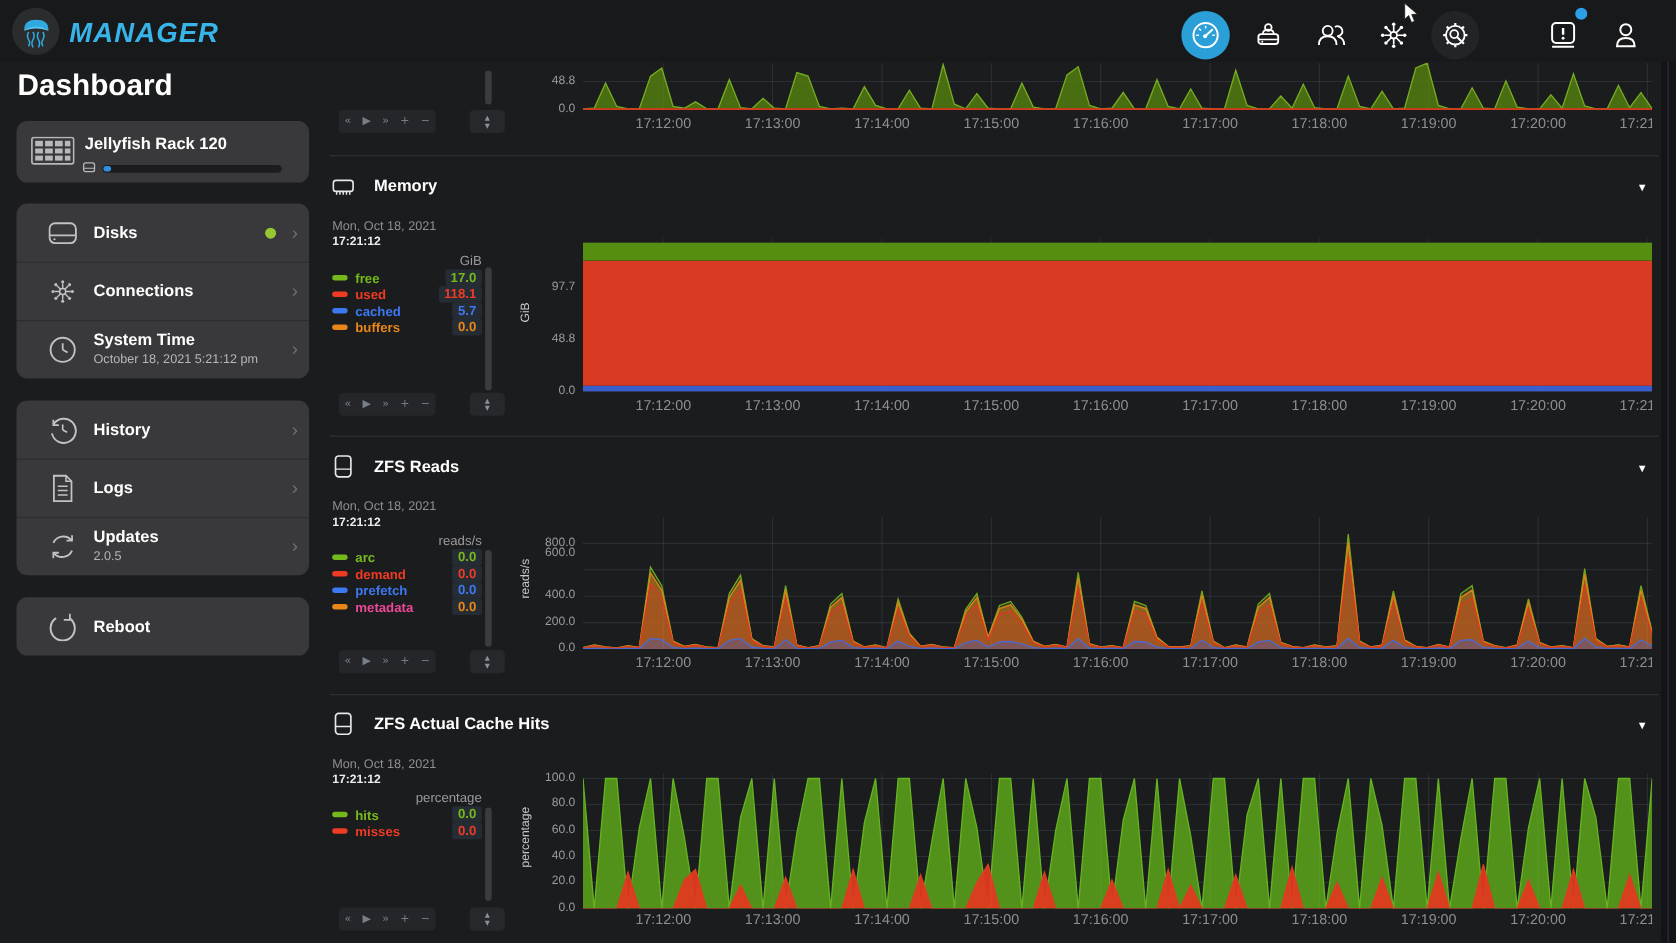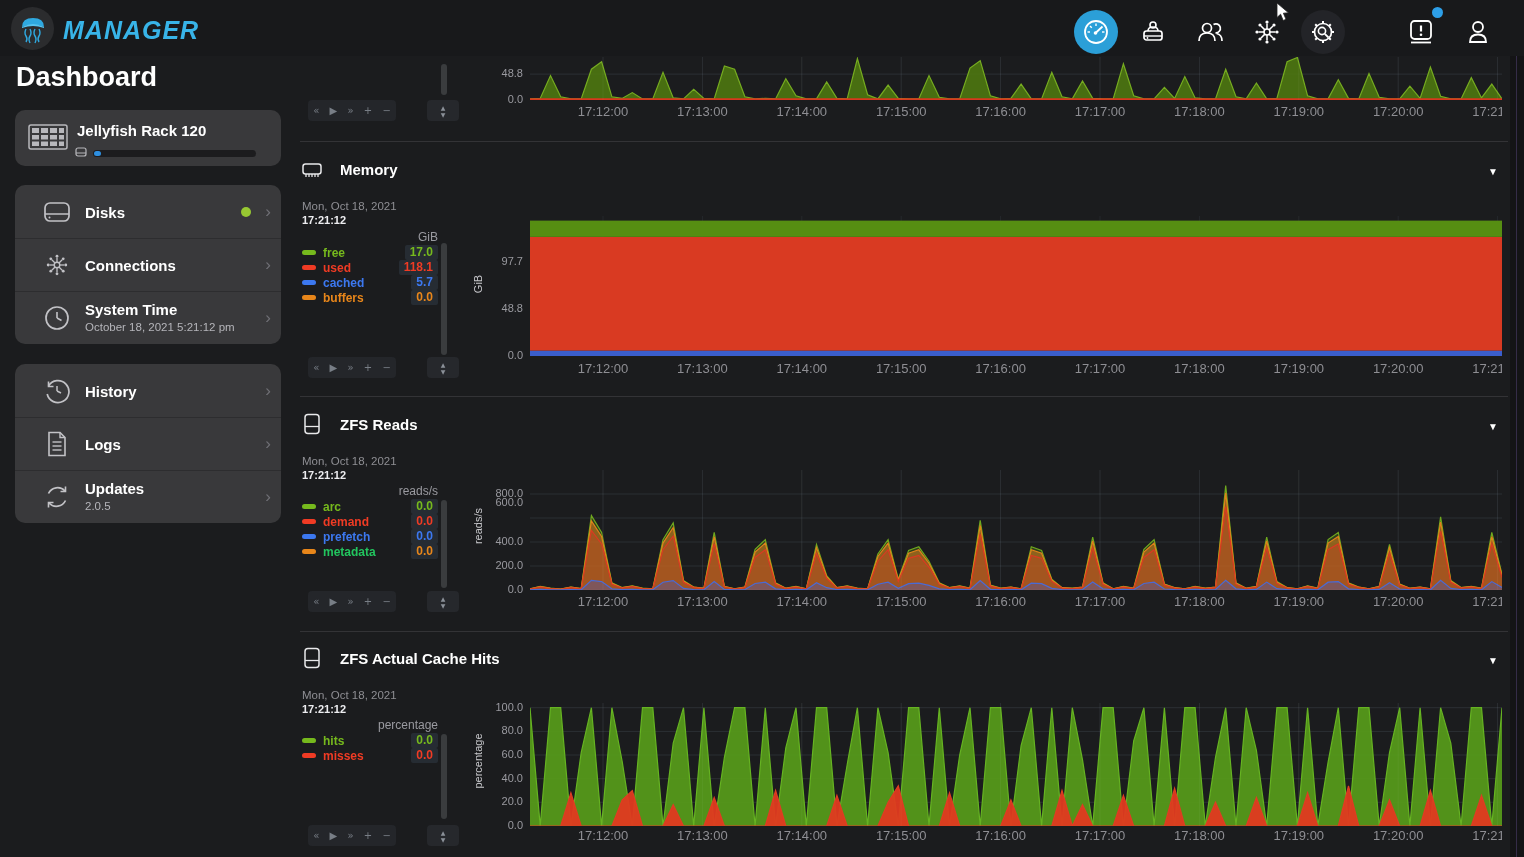--- a/index.html
+++ b/index.html
@@ -319,20 +319,29 @@
               <path d="M4.5 23.5 L4.5 18.5 L9.5 18.5" stroke="#c2c2c6" stroke-width="1.6" fill="none"></path>
             </svg>
         </span>
         <span class="nav-label">Updates</span>
         <span class="nav-sub">2.0.5</span>
         <span class="chev">›</span>
       </div>
     </div>
 
     <div class="card grp4">
+      <div class="nav-row">
+        <span class="nav-icon">
+          <svg width="26" height="26" viewBox="0 0 26 26">
+              <path d="M7 5 A11 11 0 1 0 19 5" stroke="#c2c2c6" stroke-width="1.8" fill="none"></path>
+              <path d="M19.5 1 L19.5 6.5 L14 6.5" stroke="#c2c2c6" stroke-width="1.6" fill="none"></path>
+            </svg>
+        </span>
+        <span class="nav-label">Reboot</span>
+      </div>
     </div>
   </aside>
 
   <section>
     <div class="controls p0-controls">
       <button class="cbtn">«</button>
       <button class="cbtn">▶</button>
       <button class="cbtn">»</button>
       <button class="cbtn">+</button>
       <button class="cbtn">−</button>
@@ -492,21 +501,21 @@
           <span class="llabel" style="color: rgb(240, 59, 36);">demand</span>
           <span class="lval" style="color: rgb(240, 59, 36);">0.0</span>
         </div>
         <div class="lrow">
           <span class="lchip" style="background: rgb(60, 120, 240);"></span>
           <span class="llabel" style="color: rgb(60, 120, 240);">prefetch</span>
           <span class="lval" style="color: rgb(60, 120, 240);">0.0</span>
         </div>
         <div class="lrow">
           <span class="lchip" style="background: rgb(232, 134, 26);"></span>
-          <span class="llabel" style="color: #22c55e;">metadata</span>
+          <span class="llabel" style="color: #ec4899;">metadata</span>
           <span class="lval" style="color: rgb(232, 134, 26);">0.0</span>
         </div>
       </div>
     <div class="controls p2-controls">
       <button class="cbtn">«</button>
       <button class="cbtn">▶</button>
       <button class="cbtn">»</button>
       <button class="cbtn">+</button>
       <button class="cbtn">−</button>
     </div>

